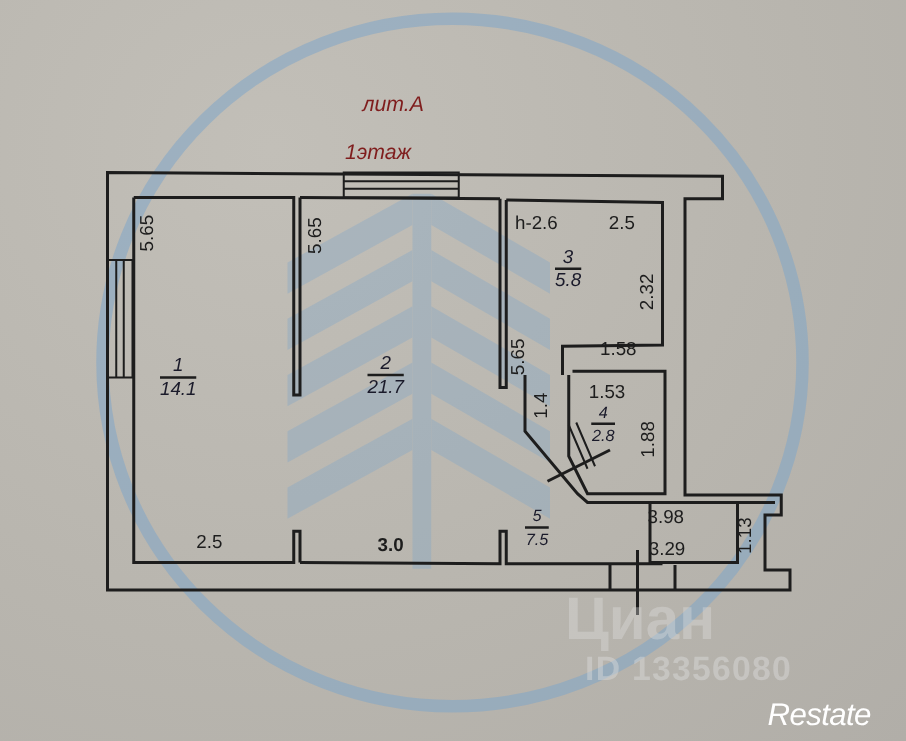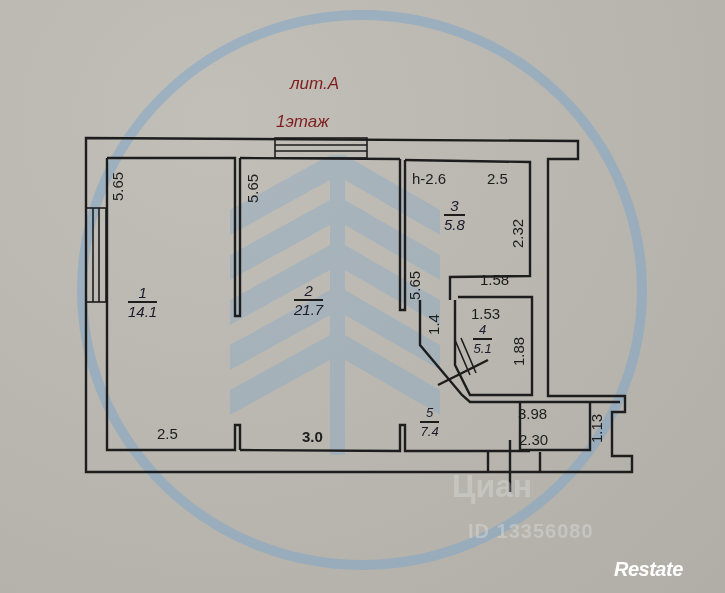--- a/index.html
+++ b/index.html
@@ -6,23 +6,23 @@
   body { width:725px; height:593px; overflow:hidden; background:#b9b6b0; font-family:"Liberation Sans", sans-serif; position:relative; }
   .paper { position:absolute; inset:0; background:
       radial-gradient(ellipse at 30% 20%, #c2bfb8 0%, #b8b5ae 60%, #b1aea8 100%); }
   svg.plan { position:absolute; left:0; top:0; }
   .lbl { position:absolute; color:#7f1d1d; font-size:15px; font-style:italic; white-space:nowrap; }
   .dim { position:absolute; color:#1d1d1d; font-size:15px; white-space:nowrap; }
   .vert { transform:rotate(-90deg); transform-origin:center center; }
   .room { position:absolute; text-align:center; color:#1a1a2a; font-size:15px; font-style:italic; }
   .room .num { display:block; border-bottom:2px solid #1d1d1d; padding:0 6px; line-height:16px; }
   .room .area { display:block; line-height:17px; }
-  .wm-id { position:absolute; left:468px; top:520px; color:rgba(220,220,220,0.45); font-size:20px; font-weight:bold; letter-spacing:1px; }
-  .wm-cian { position:absolute; left:452px; top:468px; color:rgba(225,225,225,0.35); font-size:32px; font-weight:bold; }
-  .logo { position:absolute; left:614px; top:558px; color:#ffffff; font-size:20px; font-style:italic; font-weight:bold; letter-spacing:-0.5px;text-align:center; }
+  .wm-id { position:absolute; left:468px; top:520px; color:rgba(220,220,220,0.45); font-size:27px; font-weight:bold; letter-spacing:1px; }
+  .wm-cian { position:absolute; left:452px; top:468px; color:rgba(225,225,225,0.35); font-size:48px; font-weight:bold; }
+  .logo { position:absolute; left:614px; top:558px; color:#ffffff; font-size:25px; font-style:italic; font-weight:normal; letter-spacing:-0.5px;text-align:center; }
 </style>
 </head>
 <body>
 
 <div class="paper"></div>
 
 <svg class="plan" width="725" height="593" viewBox="0 0 725 593">
 
   <g opacity="0.55">
     <ellipse cx="362" cy="290" rx="280" ry="275" fill="none" stroke="#7fa6c9" stroke-width="10"></ellipse>
@@ -88,41 +88,41 @@
 <div class="room" style="left:294px;top:283px;">
   <span class="num">2</span>
   <span class="area">21.7</span>
 </div>
 <div class="room" style="left:444px;top:198px;">
   <span class="num">3</span>
   <span class="area">5.8</span>
 </div>
 <div class="room" style="left:473px;top:322px;font-size:13px;">
   <span class="num">4</span>
-  <span class="area">5.1</span>
+  <span class="area">2.8</span>
 </div>
 <div class="room" style="left:420px;top:405px;font-size:13px;">
   <span class="num">5</span>
-  <span class="area">7.4</span>
+  <span class="area">7.5</span>
 </div>
 
 <div class="dim vert" style="left:103px;top:178px;">5.65</div>
 <div class="dim" style="left:157px;top:425px;">2.5</div>
 <div class="dim vert" style="left:238px;top:180px;">5.65</div>
 <div class="dim vert" style="left:400px;top:277px;">5.65</div>
 <div class="dim" style="left:302px;top:428px;font-weight:bold;">3.0</div>
 <div class="dim" style="left:412px;top:170px;">h-2.6</div>
 <div class="dim" style="left:487px;top:170px;">2.5</div>
 <div class="dim vert" style="left:503px;top:225px;">2.32</div>
 <div class="dim" style="left:480px;top:256px;margin-top:15px;">1.58</div>
 <div class="dim" style="left:471px;top:305px;">1.53</div>
 <div class="dim vert" style="left:504px;top:343px;">1.88</div>
 <div class="dim vert" style="left:423px;top:316px;">1.4</div>
 <div class="dim" style="left:518px;top:405px;">3.98</div>
-<div class="dim" style="left:519px;top:431px;">2.30</div>
+<div class="dim" style="left:519px;top:431px;">3.29</div>
 <div class="dim vert" style="left:582px;top:420px;">1.13</div>
 
 <div class="wm-cian">Циан</div>
 <div class="wm-id">ID 13356080</div>
 
 <div class="logo">
   <span>Restate</span>
 </div>
 
 </body></html>

